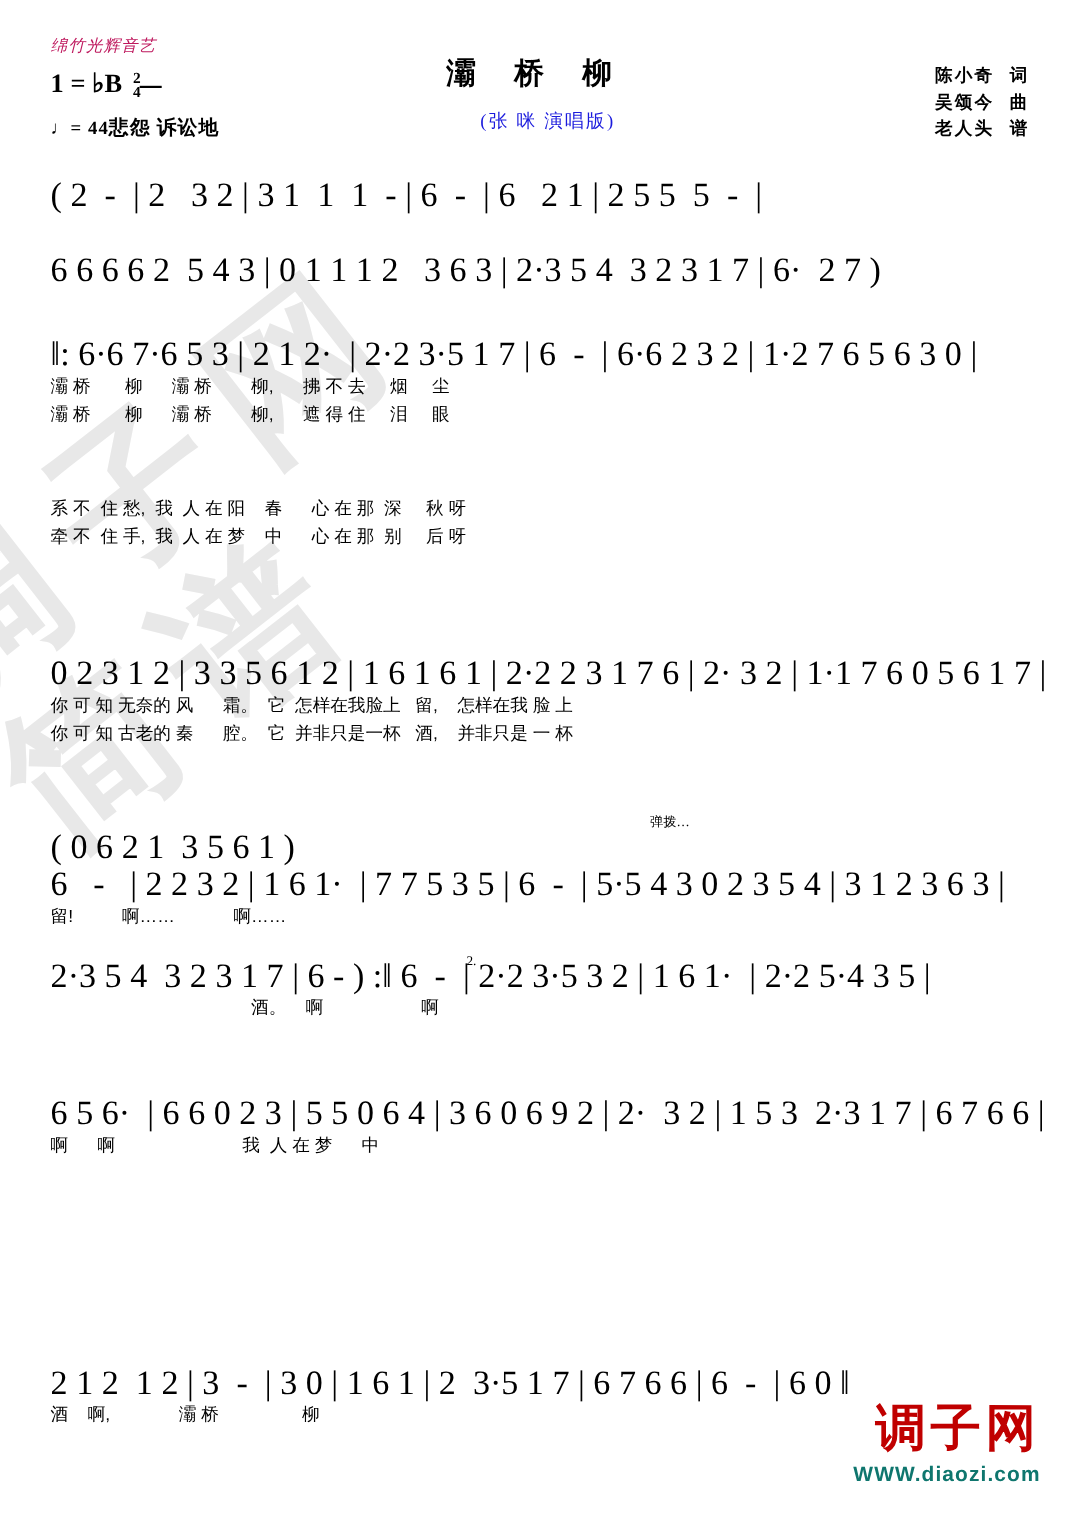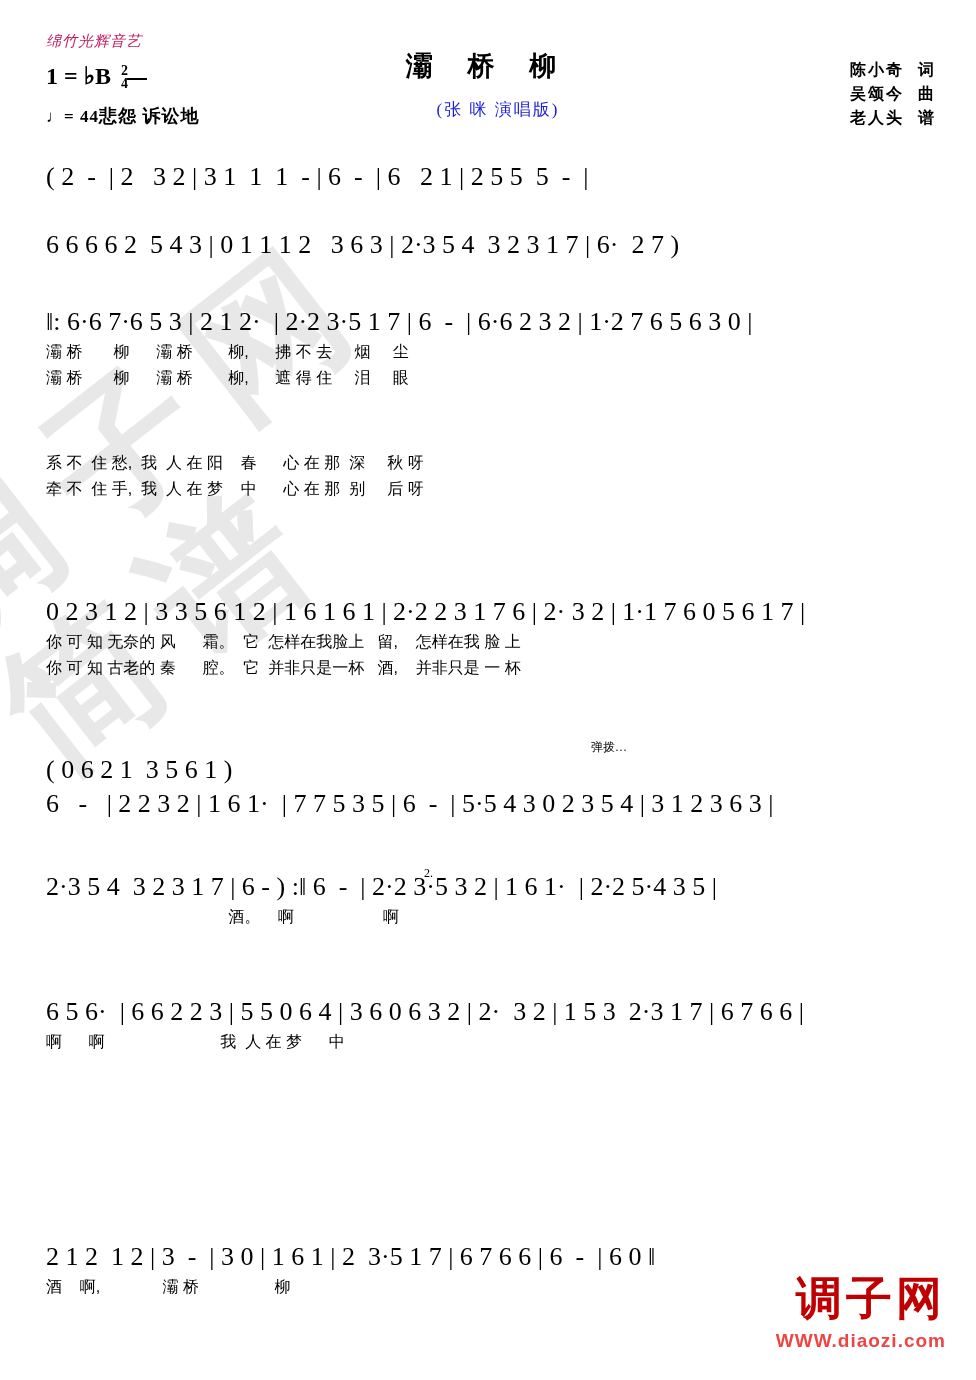--- a/index.html
+++ b/index.html
@@ -75,21 +75,21 @@
   }
   .tempo .note{font-size:17px;}
   .tempo .expr{font-weight:bold;font-size:18px;margin-left:0;}
 
   
   .row{
     position:absolute;left:46px;right:40px;
     z-index:2;
   }
   .notes{
-    font-size:26px;
+    font-size:31px;
     font-family:"Liberation Serif", serif;
     letter-spacing:0px;
     white-space:pre;
     line-height:34px;
   }
   .lyr{
     font-size:16px;
     white-space:pre;
     line-height:26px;
     letter-spacing:0px;
@@ -108,21 +108,21 @@
     position:absolute;height:2px;background:#000;
   }
   .logo{
     position:absolute;right:30px;bottom:28px;text-align:right;
   }
   .logo .cn{
     font-size:46px;font-weight:bold;letter-spacing:4px;color:#c00000;
     font-family:"Liberation Serif", serif;
   }
   .logo .url{
-    font-size:19px;font-weight:bold;color:#ef4444;letter-spacing:1px;
+    font-size:19px;font-weight:bold;color:#0f766e;letter-spacing:1px;
     font-family:"Liberation Sans", sans-serif;
   }
 </style>
 </head>
 <body>
 
 <div class="sheet">
 
   <div class="wm-diag">
     <span>调子网</span>
@@ -177,30 +177,31 @@
   <div class="row" style="top:595px;">
     <div class="notes">0 2 3 1 2 | 3 3 5 6 1 2 | 1 6 1 6 1 | 2·2 2 3 1 7 6 | 2· 3 2 | 1·1 7 6 0 5 6 1 7 |</div>
     <div class="lyr">你 可 知 无奈的 风      霜。  它  怎样在我脸上   留,    怎样在我 脸 上</div>
     <div class="lyr2">你 可 知 古老的 秦      腔。  它  并非只是一杯   酒,    并非只是 一 杯</div>
   </div>
 
   <div class="row" style="top:735px;">
     <div class="anno" style="position:absolute;left:545px;top:4px;">弹拨…</div>
     <div class="notes" style="margin-top:18px;">( 0 6 2 1  3 5 6 1 )
 6   -   | 2 2 3 2 | 1 6 1·  | 7 7 5 3 5 | 6  -  | 5·5 4 3 0 2 3 5 4 | 3 1 2 3 6 3 |</div>
+    <div class="lyr">留!          啊……            啊……</div>
   </div>
 
   <div class="row" style="top:870px;">
     <div class="anno" style="position:absolute;left:378px;top:-4px;">2.</div>
     <div class="notes">2·3 5 4  3 2 3 1 7 | 6 - ) :‖ 6  -  | 2·2 3·5 3 2 | 1 6 1·  | 2·2 5·4 3 5 |</div>
     <div class="lyr">                                         酒。    啊                    啊</div>
   </div>
 
   <div class="row" style="top:995px;">
-    <div class="notes">6 5 6·  | 6 6 2 2 3 | 5 5 0 6 4 | 3 6 0 6 3 2 | 2·  3 2 | 1 5 3  2·3 1 7 | 6 7 6 6 |</div>
+    <div class="notes">6 5 6·  | 6 6 0 2 3 | 5 5 0 6 4 | 3 6 0 6 9 2 | 2·  3 2 | 1 5 3  2·3 1 7 | 6 7 6 6 |</div>
     <div class="lyr">啊      啊                          我  人 在 梦      中</div>
   </div>
 
 
   <div class="row" style="top:1240px;">
     <div class="notes">2 1 2  1 2 | 3  -  | 3 0 | 1 6 1 | 2  3·5 1 7 | 6 7 6 6 | 6  -  | 6 0 ‖</div>
     <div class="lyr">酒    啊,              灞 桥                 柳</div>
   </div>
 
   <div class="logo">

